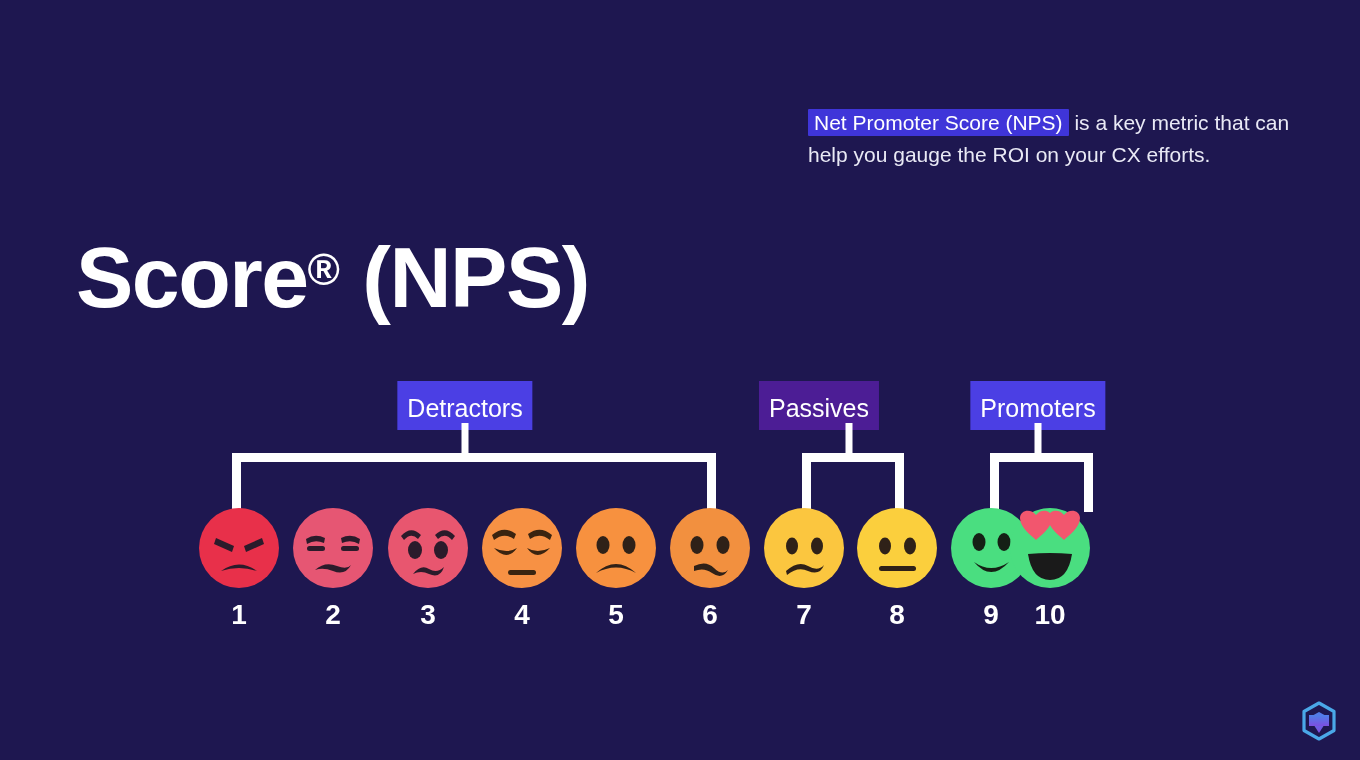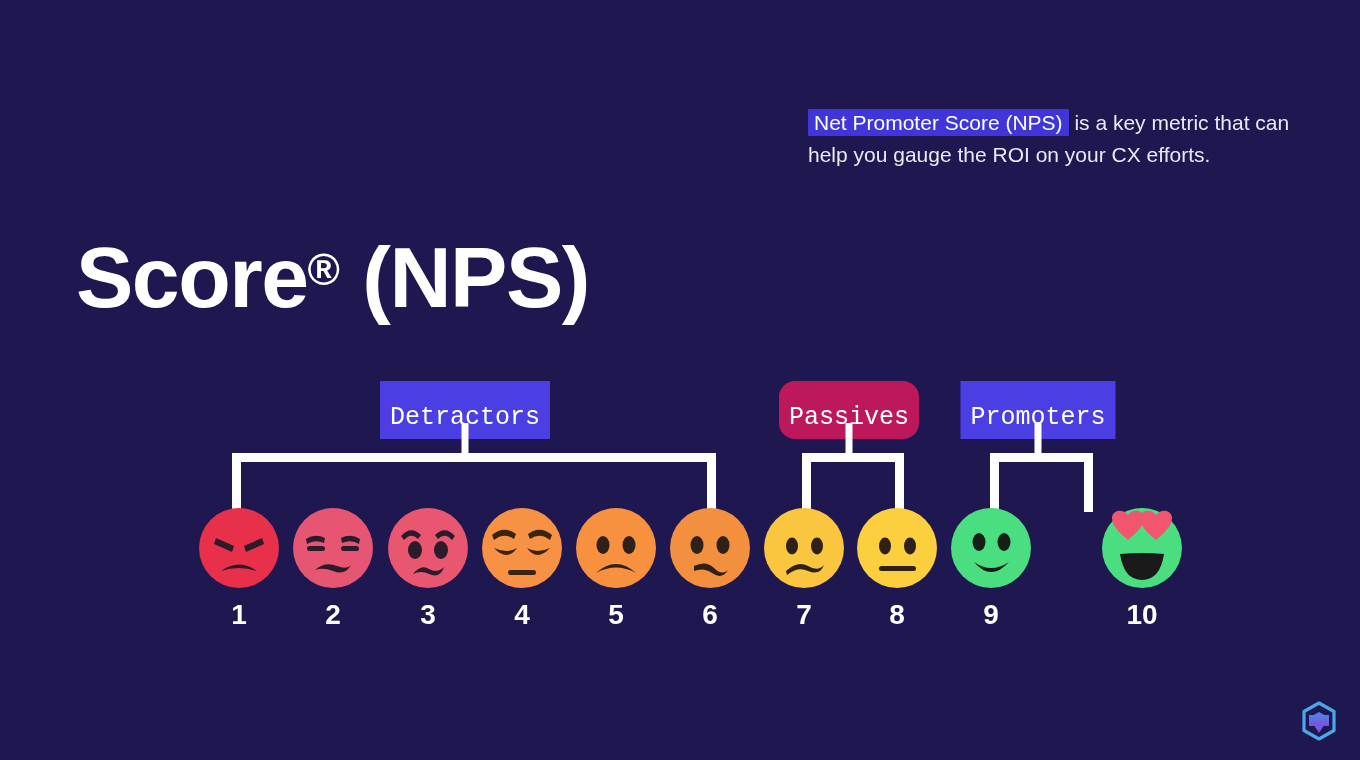--- a/index.html
+++ b/index.html
@@ -59,24 +59,23 @@
     width: 1360px;
     height: 760px;
   }
 
   .group-label {
     position: absolute;
     background: #4b3fe4;
     color: #ffffff;
     font-size: 25px;
     line-height: 25px;
-    padding: 24px 10px 9px 10px;
+    padding: 15px 10px 9px 10px;
     white-space: nowrap;
     transform: translateX(-50%);
-    font-family: Liberation Mono, monospace;
   }
 
   .bracket {
     position: absolute;
     border-left: 9px solid #ffffff;
     border-right: 9px solid #ffffff;
     border-top: 9px solid #ffffff;
     box-sizing: border-box;
   }
   .stem {
@@ -125,21 +124,21 @@
   <br>
   <span>Score</span><span class="reg">®</span><span> (NPS)</span>
 </h1>
 
 <p id="description"><span class="hl">Net Promoter Score (NPS)</span><span> is a key metric that can help you gauge the ROI on your CX efforts.</span></p>
 
 <div id="scale">
     <div class="group-label" style="left: 465px; top: 381px; background: rgb(75, 63, 228);">Detractors</div>
     <div class="stem" style="left: 465px; top: 423px; height: 30px;"></div>
     <div class="bracket" style="left: 232px; top: 453px; width: 484px; height: 59px;"></div>
-    <div class="group-label" style="left: 849px; top: 381px; background: #be185d; border-radius: 16px;">Passives</div>
+    <div class="group-label" style="left: 819px; top: 381px; background: #4c1d95;">Passives</div>
     <div class="stem" style="left: 849px; top: 423px; height: 30px;"></div>
     <div class="bracket" style="left: 802px; top: 453px; width: 102px; height: 59px;"></div>
     <div class="group-label" style="left: 1038px; top: 381px; background: rgb(75, 63, 228); text-align: center;">Promoters</div>
     <div class="stem" style="left: 1038px; top: 423px; height: 30px;"></div>
     <div class="bracket" style="left: 990px; top: 453px; width: 103px; height: 59px;"></div>
     <div class="face-slot" style="left: 239px;">
       <div class="face">
         <svg width="80" height="80" viewBox="0 0 80 80" style="overflow:visible">
           <circle cx="40" cy="40" r="40" fill="#e8304a"></circle>
           <path d="M17 30 L35 38 L33 44 L15 36 Z" fill="#2b1b2b"></path>
@@ -236,21 +235,21 @@
       <div class="face">
         <svg width="80" height="80" viewBox="0 0 80 80" style="overflow:visible">
           <circle cx="40" cy="40" r="40" fill="#4ade80"></circle>
           <ellipse cx="28" cy="34" rx="6.5" ry="9" fill="#152015"></ellipse>
           <ellipse cx="53" cy="34" rx="6.5" ry="9" fill="#152015"></ellipse>
           <path d="M23 54 Q40 74 58 54 Q40 66 23 54 Z" fill="#152015"></path>
         </svg>
       </div>
       <div class="num">9</div>
     </div>
-    <div class="face-slot" style="left: 1142px;">
+    <div class="face-slot" style="left: 1050px;">
       <div class="face">
         <svg width="80" height="80" viewBox="0 0 80 80" style="overflow:visible">
           <circle cx="40" cy="40" r="40" fill="#4ade80"></circle>
           <path d="M10 10 C10 2 21 0 26 7 C31 0 42 2 42 10 C42 20 30 28 26 32 C22 28 10 20 10 10 Z" fill="#f2566e"></path>
           <path d="M38 10 C38 2 49 0 54 7 C59 0 70 2 70 10 C70 20 58 28 54 32 C50 28 38 20 38 10 Z" fill="#f2566e"></path>
           <path d="M18 46 Q40 44 62 46 Q58 72 40 72 Q22 72 18 46 Z" fill="#1a1a1a"></path>
         </svg>
       </div>
       <div class="num">10</div>
     </div>

